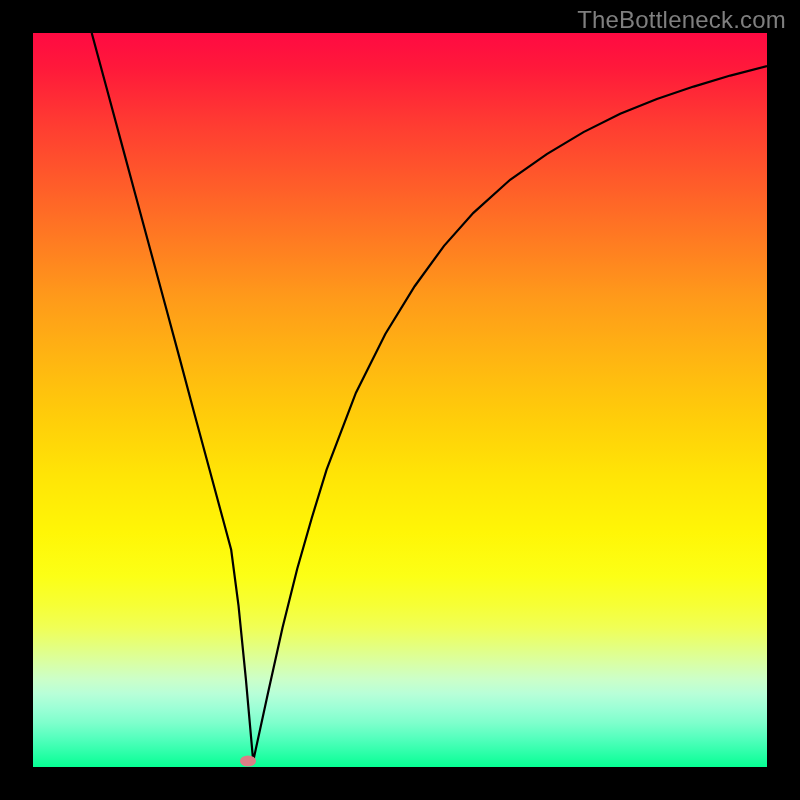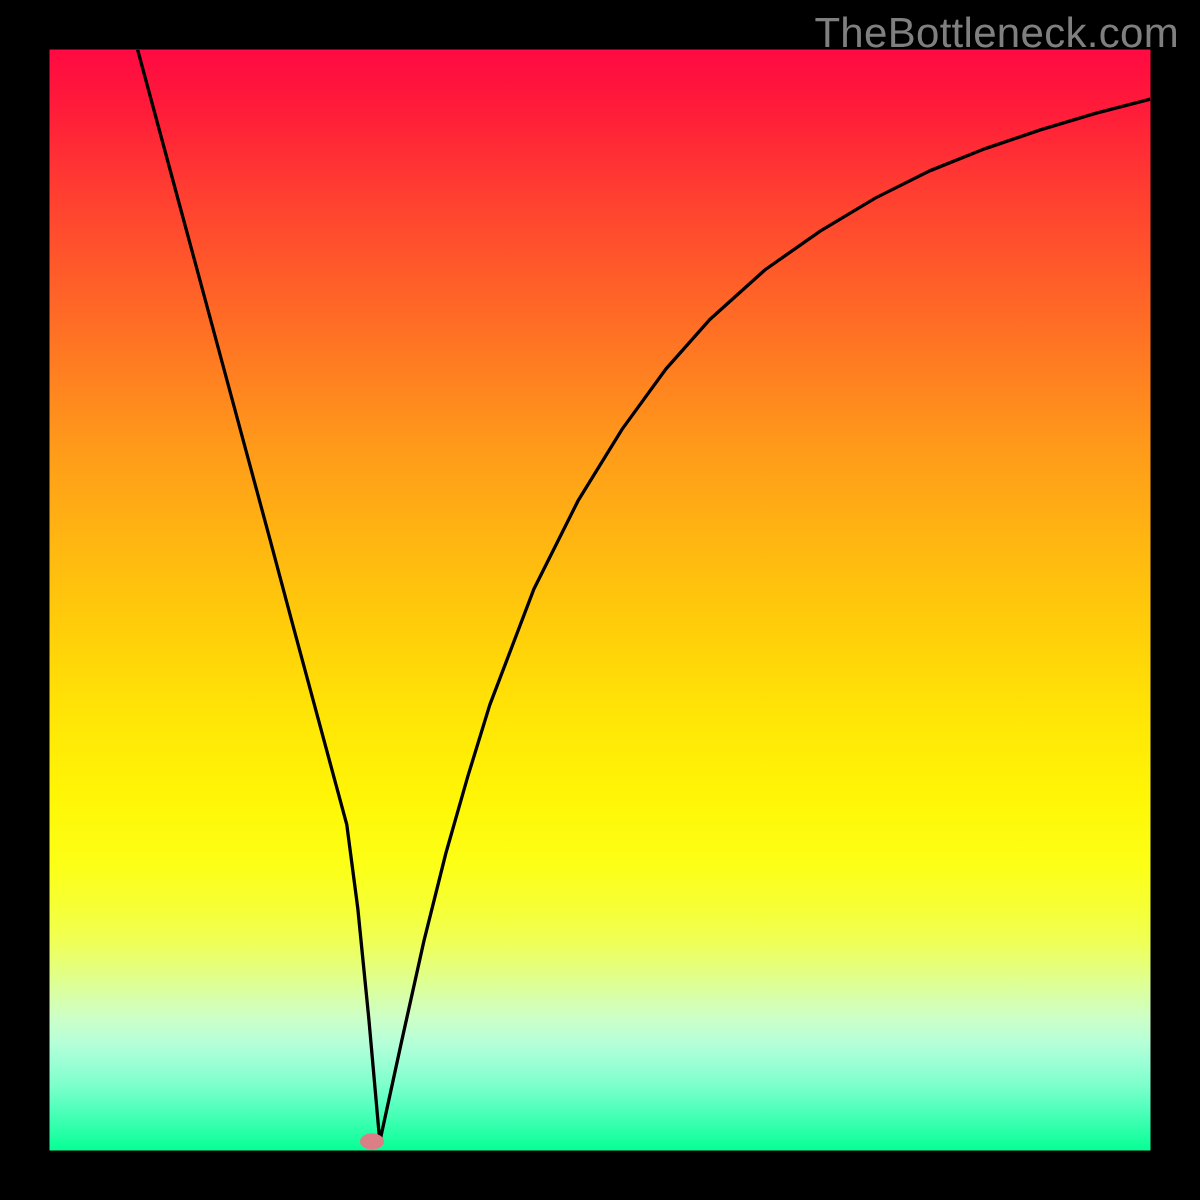--- a/index.html
+++ b/index.html
@@ -39,21 +39,21 @@
       #7effcc 94%,
       #56ffbe 96%,
       #2effaa 98%,
       #06ff94 100%);
   }
   .watermark {
     position: absolute;
     top: 6px;
     right: 14px;
     color: #7f7f7f;
-    font-size: 28px;
+    font-size: 24px;
     font-weight: 500;
     letter-spacing: 0.2px;
   }
   svg.curve {
     position: absolute;
     left: 0;
     top: 0;
     width: 734px;
     height: 734px;
   }

